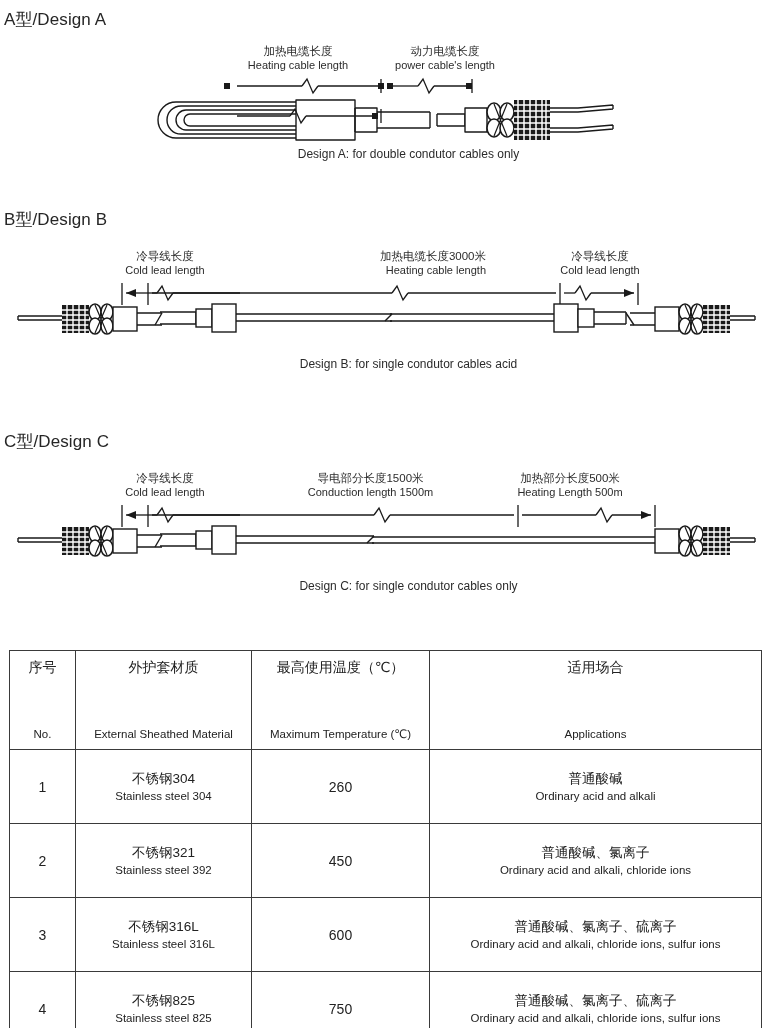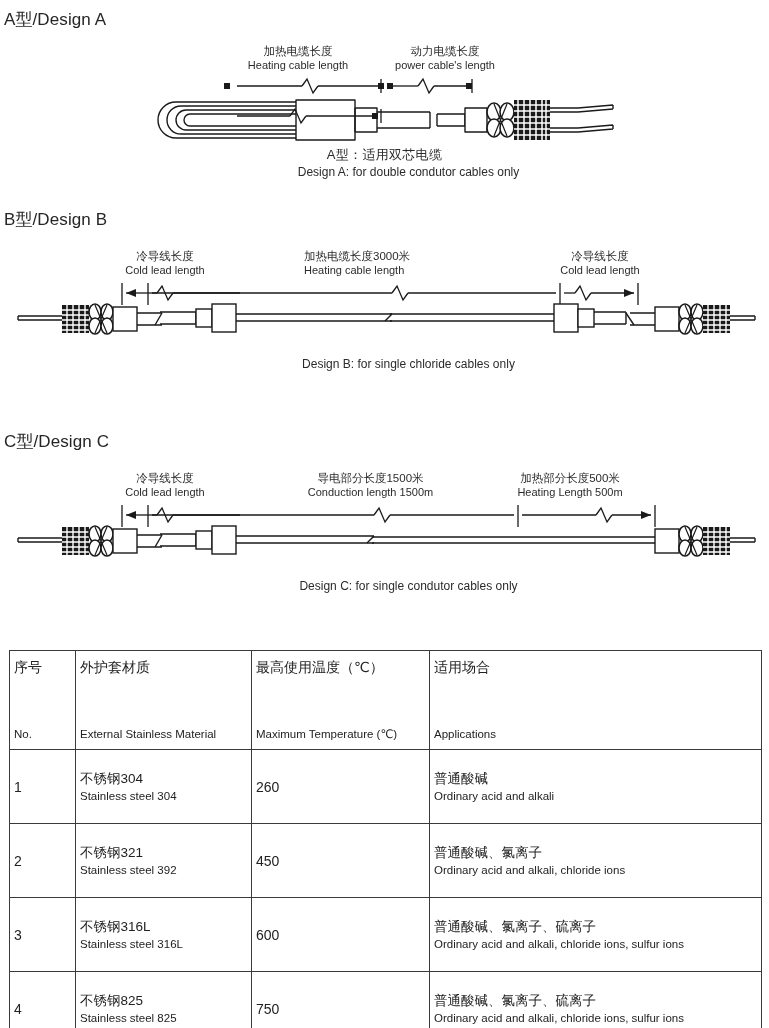--- a/index.html
+++ b/index.html
@@ -39,20 +39,21 @@
   #spec-table {
     position: absolute;
     left: 9px;
     top: 650px;
     width: 752px;
     border-collapse: collapse;
     table-layout: fixed;
   }
   #spec-table td, #spec-table th {
     border: 1.3px solid #3a3a3a;
+    text-align: center;
     vertical-align: middle;
     padding: 6px 4px;
     color: #222;
     font-weight: normal;
   }
   #spec-table thead td { height: 78px; }
   #spec-table tbody td { height: 74px; }
   .c-cn { font-size: 13.5px; line-height: 19px; display: block; }
   .c-en { font-size: 11.5px; line-height: 17px; display: block; }
   .hdr-cn { font-size: 14px; line-height: 21px; display: block; }
@@ -155,31 +156,30 @@
 <div class="dim-label" style="position:absolute; left:238px; top:44px; text-align:center; width:120px;">
   <div class="l1">加热电缆长度</div>
   <div class="l2">Heating cable length</div>
 </div>
 <div class="dim-label" style="position:absolute; left:380px; top:44px; text-align:center; width:130px;">
   <div class="l1">动力电缆长度</div>
   <div class="l2">power cable's length</div>
 </div>
 
 <div class="caption" style="top:146px;">
-  <div class="cn">A型：适用双芯电缆</div>
   <div class="en">Design A: for double condutor cables only</div>
 </div>
 
 <div class="section-title" style="left:4px; top:208px;">B型/Design B</div>
 
 <div class="dim-label" style="position:absolute; left:105px; top:249px; text-align:center; width:120px;">
   <div class="l1">冷导线长度</div>
   <div class="l2">Cold lead length</div>
 </div>
-<div class="dim-label" style="position:absolute; left:304px; top:249px; text-align:left; width:170px;">
+<div class="dim-label" style="position:absolute; left:316px; top:249px; text-align:right; width:170px;">
   <div class="l1">加热电缆长度3000米</div>
   <div class="l2">Heating cable length</div>
 </div>
 <div class="dim-label" style="position:absolute; left:540px; top:249px; text-align:center; width:120px;">
   <div class="l1">冷导线长度</div>
   <div class="l2">Cold lead length</div>
 </div>
 
 <svg class="diagram" style="top:275px;" height="70" viewBox="0 0 769 70">
 
@@ -248,21 +248,21 @@
     <rect x="703" y="30" width="27" height="28" fill="#1a1a1a"></rect>
     <g stroke="#ffffff" stroke-width="1.4">
       <path d="M708,30 L708,58 M714,30 L714,58 M720,30 L720,58 M726,30 L726,58"></path>
       <path d="M703,35 L730,35 M703,40 L730,40 M703,45 L730,45 M703,50 L730,50 M703,55 L730,55"></path>
     </g>
     <path d="M730,41 L755,41 M730,45 L755,45 M755,41 L755,45" fill="none" stroke="#1a1a1a" stroke-width="1.4"></path>
   </g>
 </svg>
 
 <div class="caption" style="top:356px;">
-  <div class="en">Design B: for single chloride cables only</div>
+  <div class="en">Design B: for single condutor cables acid</div>
 </div>
 
 <div class="section-title" style="left:4px; top:430px;">C型/Design C</div>
 
 <div class="dim-label" style="position:absolute; left:105px; top:471px; text-align:center; width:120px;">
   <div class="l1">冷导线长度</div>
   <div class="l2">Cold lead length</div>
 </div>
 <div class="dim-label" style="position:absolute; left:288px; top:471px; text-align:center; width:165px;">
   <div class="l1">导电部分长度1500米</div>
@@ -341,21 +341,21 @@
 
 <table id="spec-table">
   <thead>
     <tr>
       <td class="col-no">
         <span class="hdr-cn">序号</span>
         <span class="hdr-en">No.</span>
       </td>
       <td class="col-mat">
         <span class="hdr-cn">外护套材质</span>
-        <span class="hdr-en">External Stainless Material</span>
+        <span class="hdr-en">External Sheathed Material</span>
       </td>
       <td class="col-temp">
         <span class="hdr-cn">最高使用温度（℃）</span>
         <span class="hdr-en">Maximum Temperature (℃)</span>
       </td>
       <td class="col-app">
         <span class="hdr-cn">适用场合</span>
         <span class="hdr-en">Applications</span>
       </td>
     </tr>

